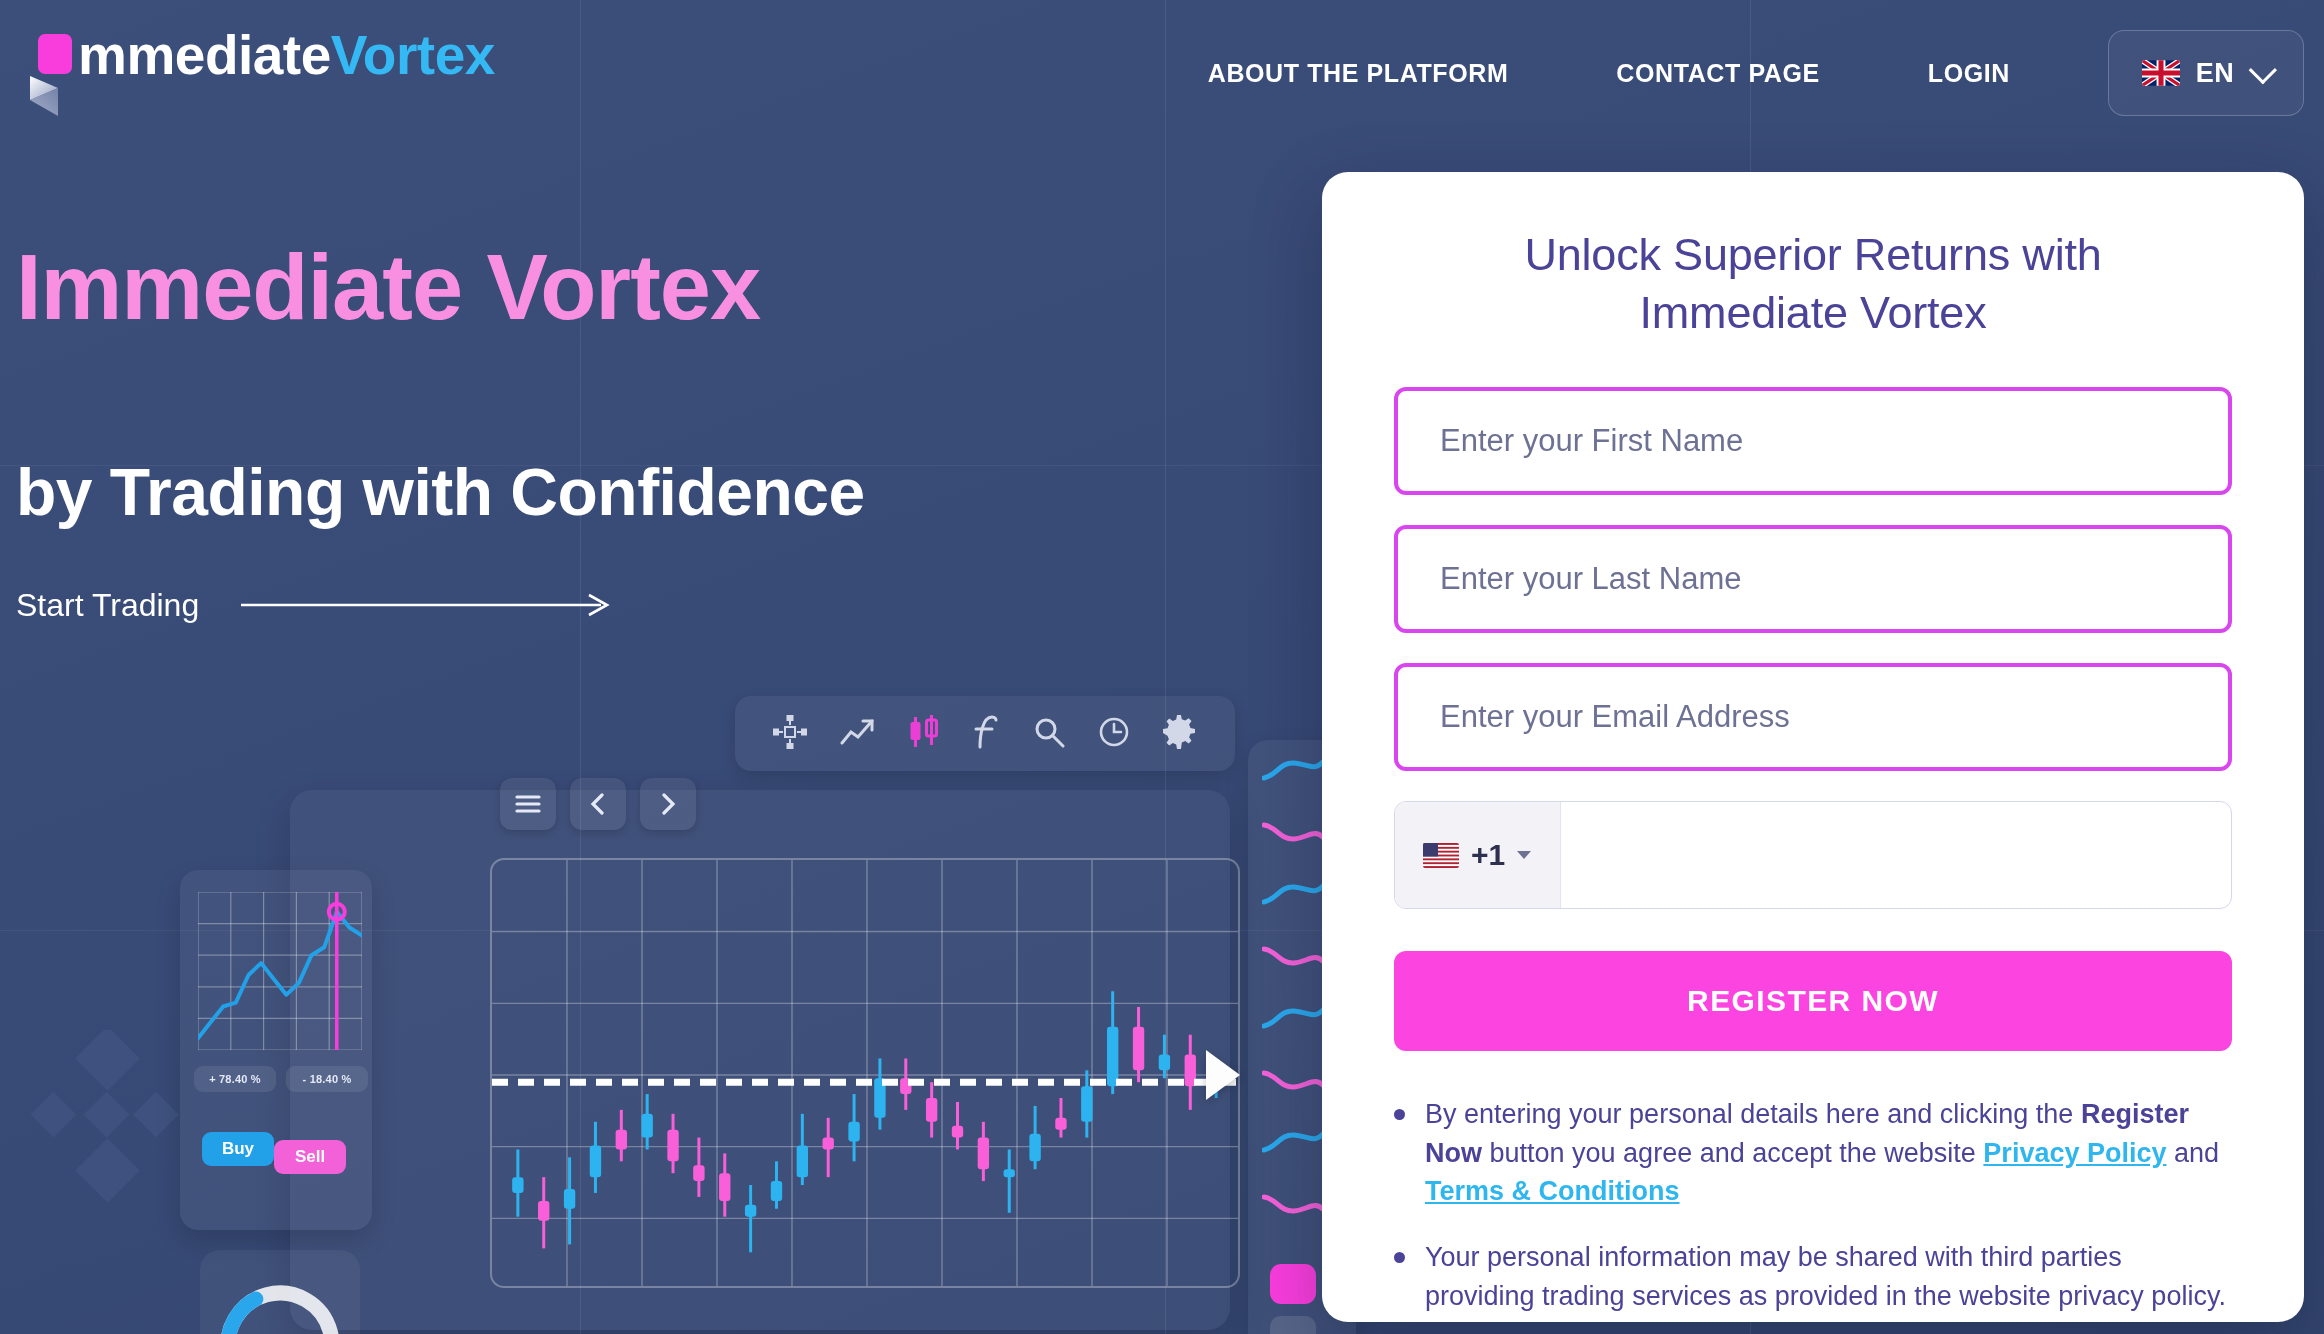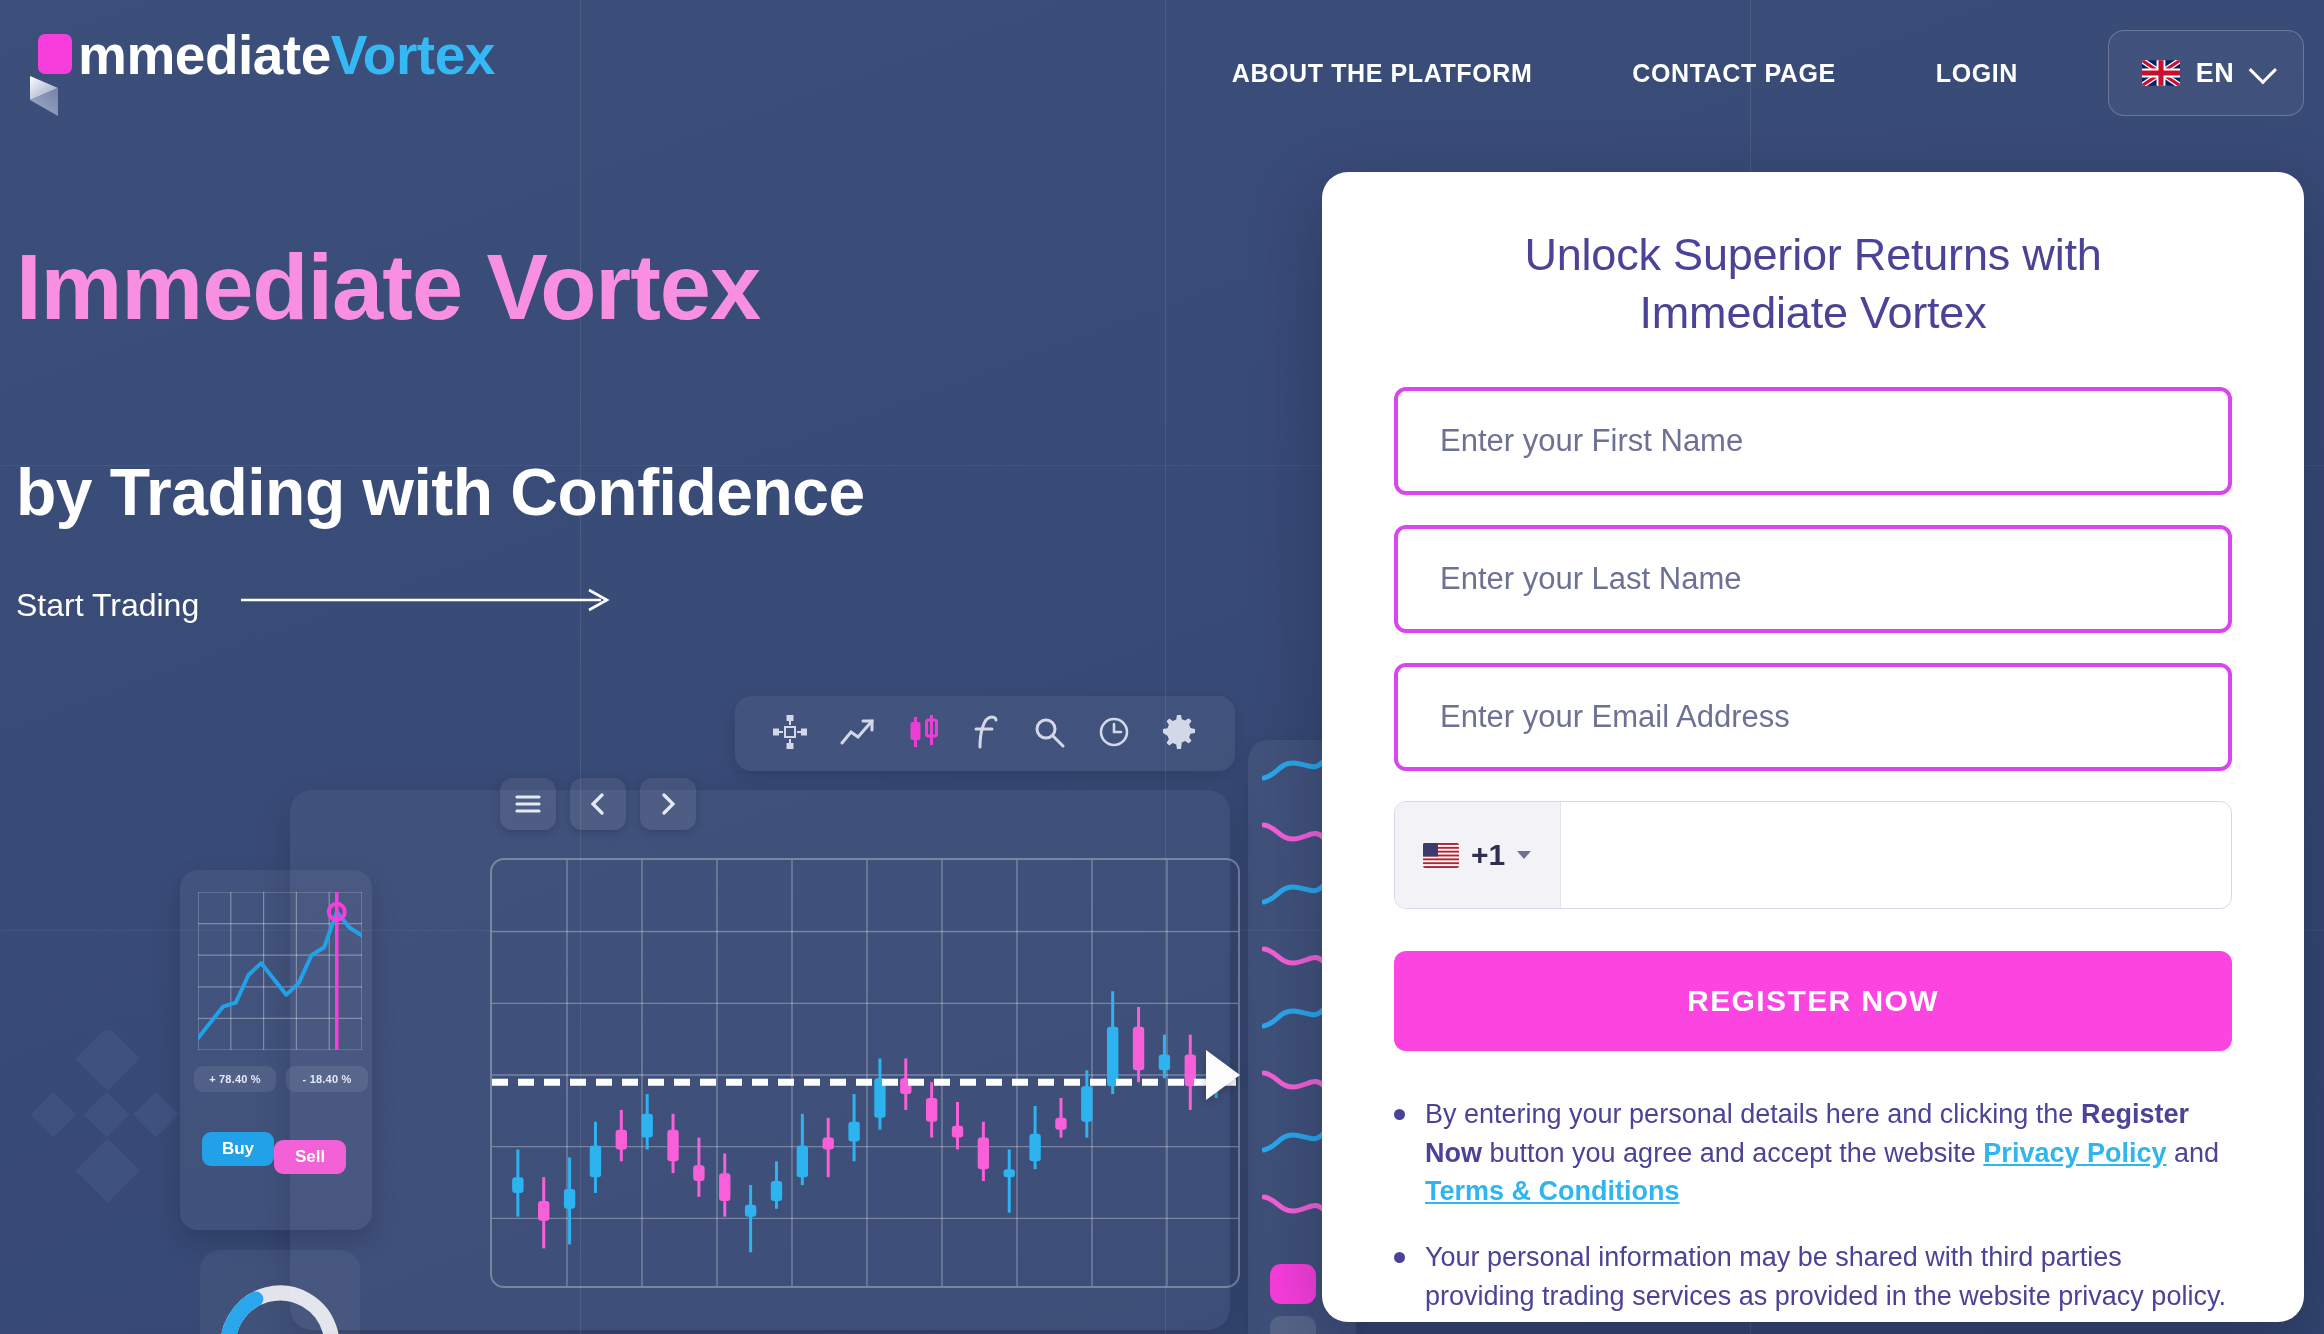--- a/index.html
+++ b/index.html
@@ -85,21 +85,21 @@
     margin-left: 6px;
   }
   .logo-text .accent { color: #35b9f5; }
 
   .nav {
     position: absolute;
     right: 20px;
     top: 30px;
     display: flex;
     align-items: center;
-    gap: 8px;
+    gap: 16px;
     height: 86px;
   }
   .nav-link {
     color: #ffffff;
     font-size: 25px;
     font-weight: 700;
     letter-spacing: 0.6px;
     text-decoration: none;
     padding: 0 46px;
     white-space: nowrap;
@@ -156,21 +156,21 @@
     margin-top: 42px;
     font-size: 66px;
     font-weight: 700;
     color: #ffffff;
     line-height: 1.16;
     letter-spacing: -0.5px;
   }
   .cta-row {
     margin-top: 56px;
     display: flex;
-    align-items: flex-start;
+    align-items: center;
     cursor: pointer;
     width: 660px;
   }
   .cta-label {
     color: #fff;
     font-size: 32px;
     font-weight: 400;
     white-space: nowrap;
   }
   .cta-arrow { margin-left: 42px; }

